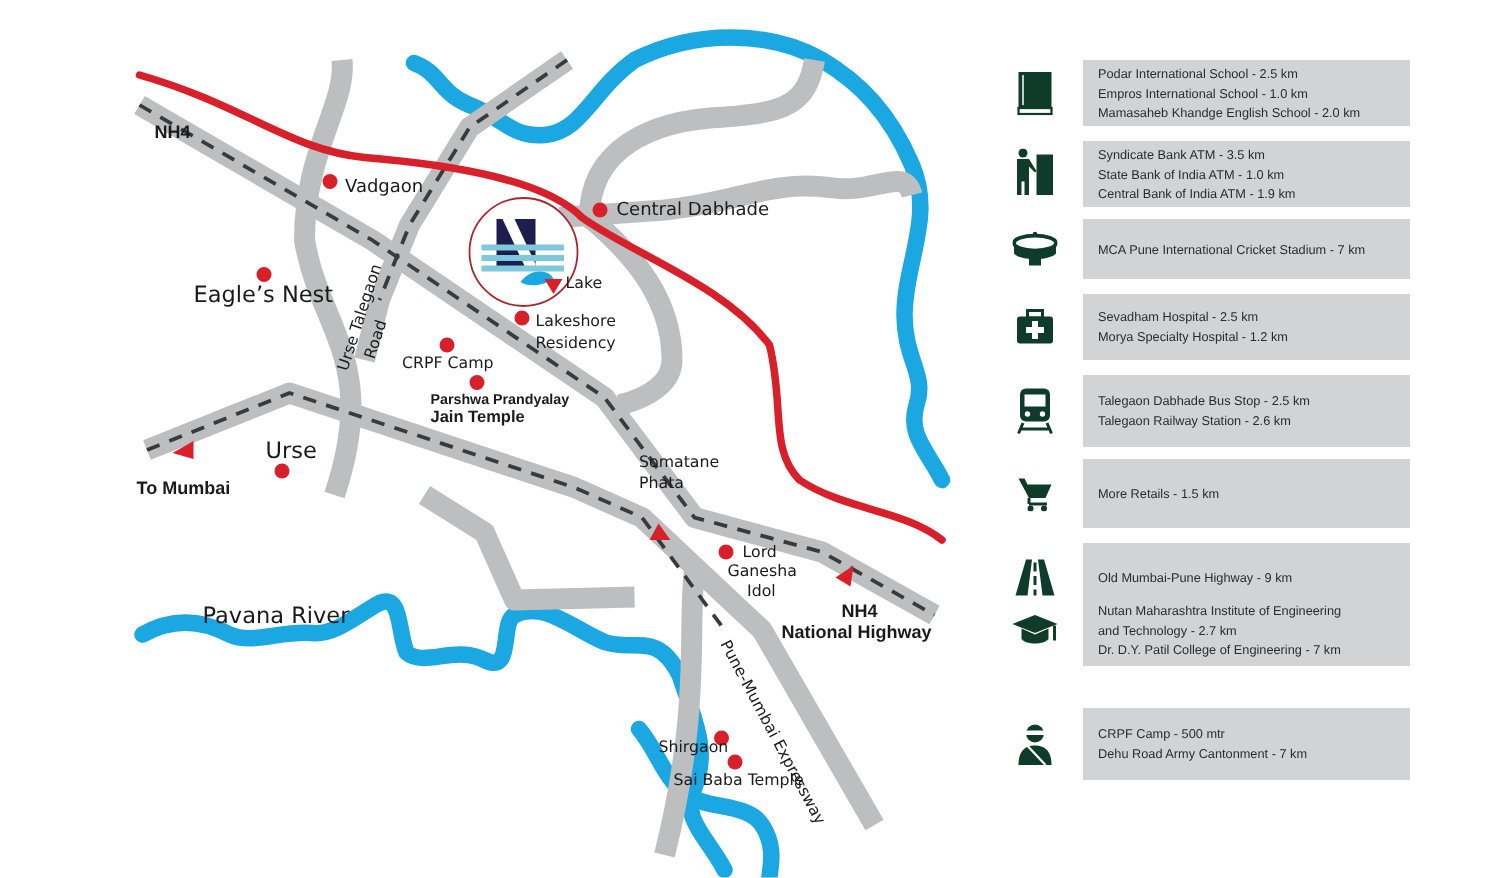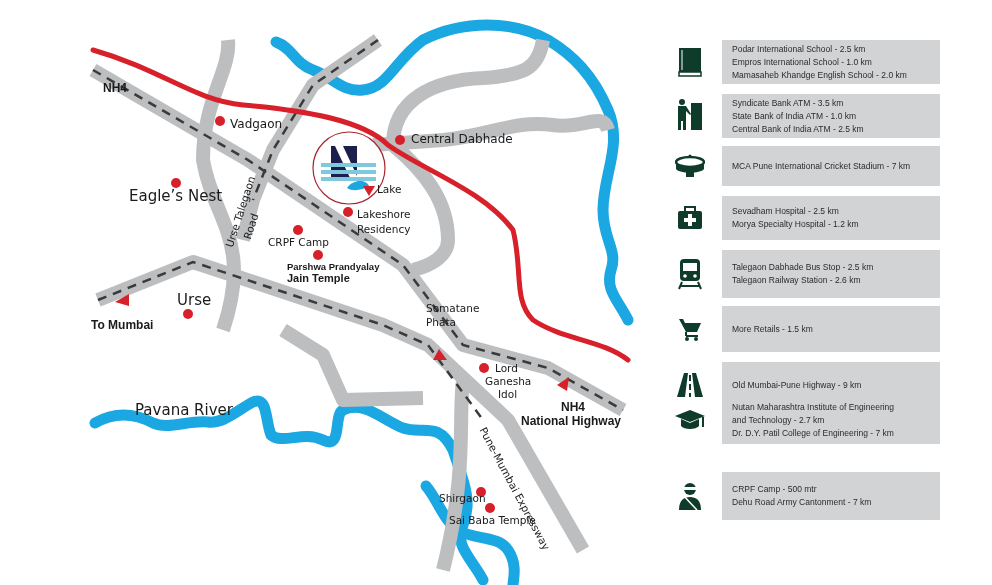--- a/index.html
+++ b/index.html
@@ -125,21 +125,21 @@
     <div class="legend-icon" style="top:1px">
       <svg width="26" height="32" viewBox="0 0 26 32">
           <circle cx="5" cy="3" r="3" fill="#0f3b2a"></circle>
           <path d="M1,7 L9,7 L14,15 L13,16 L9,12 L9,31 L6,31 L6,22 L4,22 L4,31 L1,31 Z" fill="#0f3b2a"></path>
           <rect x="14" y="4" width="11" height="27" fill="#0f3b2a"></rect>
         </svg>
     </div>
     <div class="legend-box" style="top:0;height:44px">
       <span class="legend-line">Syndicate Bank ATM - 3.5 km</span>
       <span class="legend-line">State Bank of India ATM - 1.0 km</span>
-      <span class="legend-line">Central Bank of India ATM - 2.5 km</span>
+      <span class="legend-line">Central Bank of India ATM - 1.9 km</span>
     </div>
   </div>
 
   <div class="legend-row" style="top:108px;height:40px">
     <div class="legend-icon" style="top:0">
       <svg width="30" height="24" viewBox="0 0 30 24">
           <ellipse cx="15" cy="8" rx="14" ry="5" fill="none" stroke="#0f3b2a" stroke-width="2.5"></ellipse>
           <path d="M1,9 L1,15 C5,20 25,20 29,15 L29,9 C25,14 5,14 1,9 Z" fill="#0f3b2a"></path>
           <rect x="11" y="18" width="8" height="5" fill="#0f3b2a"></rect>
           <circle cx="15" cy="2" r="1.5" fill="#0f3b2a"></circle>

